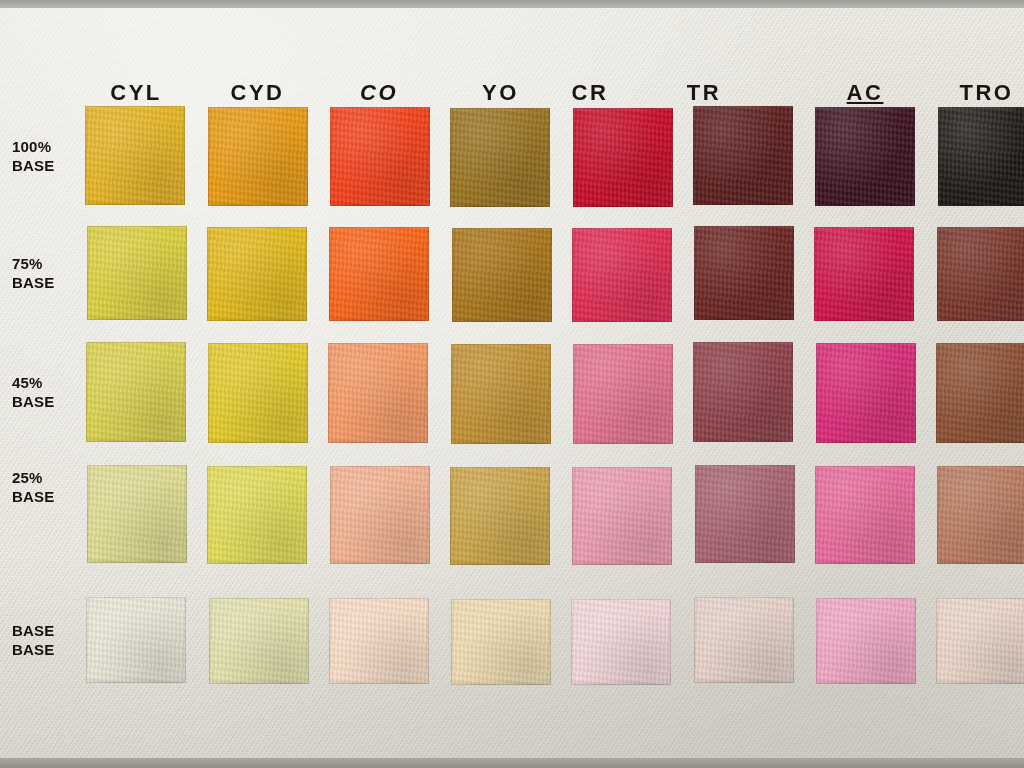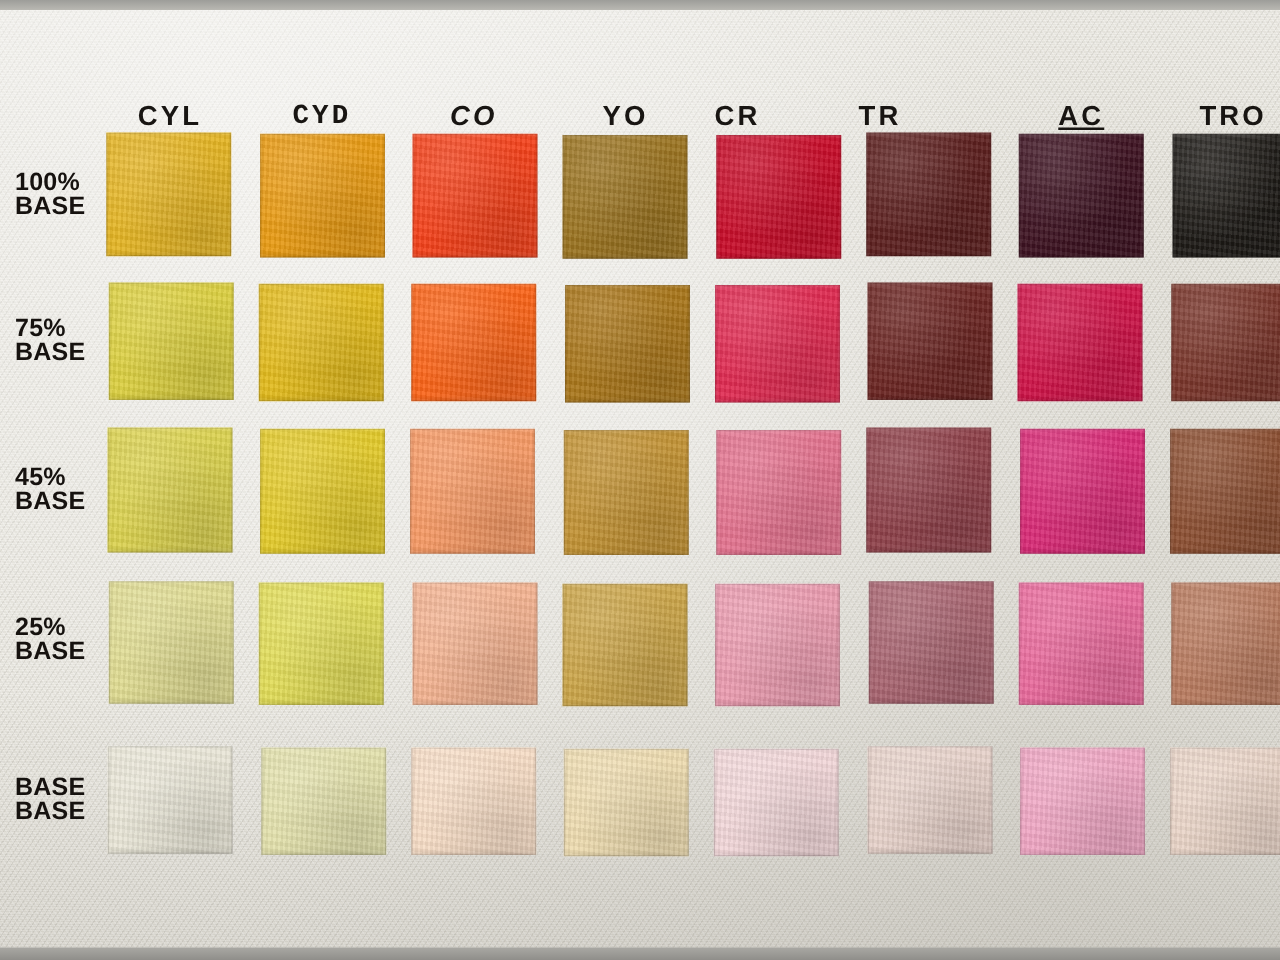--- a/index.html
+++ b/index.html
@@ -78,21 +78,21 @@
     white-space: nowrap;
   }
 
   .row-label {
     position: absolute;
     left: 12px;
     width: 68px;
     text-align: left;
     font-family: "Liberation Sans", sans-serif;
     font-weight: 700;
-    font-size: 20px;
+    font-size: 15px;
     line-height: 19px;
     letter-spacing: 0.2px;
     color: #16120f;
   }
   .row-label .pct { display: block; }
   .row-label .base { display: block; }
 
   .swatch {
     position: absolute;
     box-sizing: border-box;
@@ -120,40 +120,40 @@
 <body>
 
 <div id="stage">
 
   <div class="board"></div>
   <div class="strip-top"></div>
   <div class="strip-bottom"></div>
 
   <div class="grid" id="grid">
       <div class="col-header" style="left: 86px;">CYL</div>
-      <div class="col-header" style="left: 207.5px; font-family: Liberation Mono, monospace;">CYD</div>
+      <div class="col-header" style="left: 207.5px;">CYD</div>
       <div class="col-header" style="left: 329px; font-style: italic;">CO</div>
       <div class="col-header" style="left: 450.5px;">YO</div>
       <div class="col-header" style="left: 540px;">CR</div>
       <div class="col-header" style="left: 654px; text-align: center;">TR</div>
       <div class="col-header" style="left: 815px; text-decoration: underline;">AC</div>
       <div class="col-header" style="left: 936.5px;">TRO</div>
       <div class="row-label" style="top: 136.5px;">
         <span class="pct">100%</span>
         <span class="base">BASE</span>
       </div>
       <div class="row-label" style="top: 254px;">
         <span class="pct">75%</span>
         <span class="base">BASE</span>
       </div>
       <div class="row-label" style="top: 373px;">
         <span class="pct">45%</span>
         <span class="base">BASE</span>
       </div>
-      <div class="row-label" style="top: 493px;">
+      <div class="row-label" style="top: 468px;">
         <span class="pct">25%</span>
         <span class="base">BASE</span>
       </div>
       <div class="row-label" style="top: 621px;">
         <span class="pct">BASE</span>
         <span class="base">BASE</span>
       </div>
       <div class="swatch" style="left: 86px; top: 107px; width: 100px; height: 99px; background: rgb(229, 181, 36); margin-left: -1px; margin-top: -1px;">
         <div class="paint"></div>
         <div class="edge"></div>

